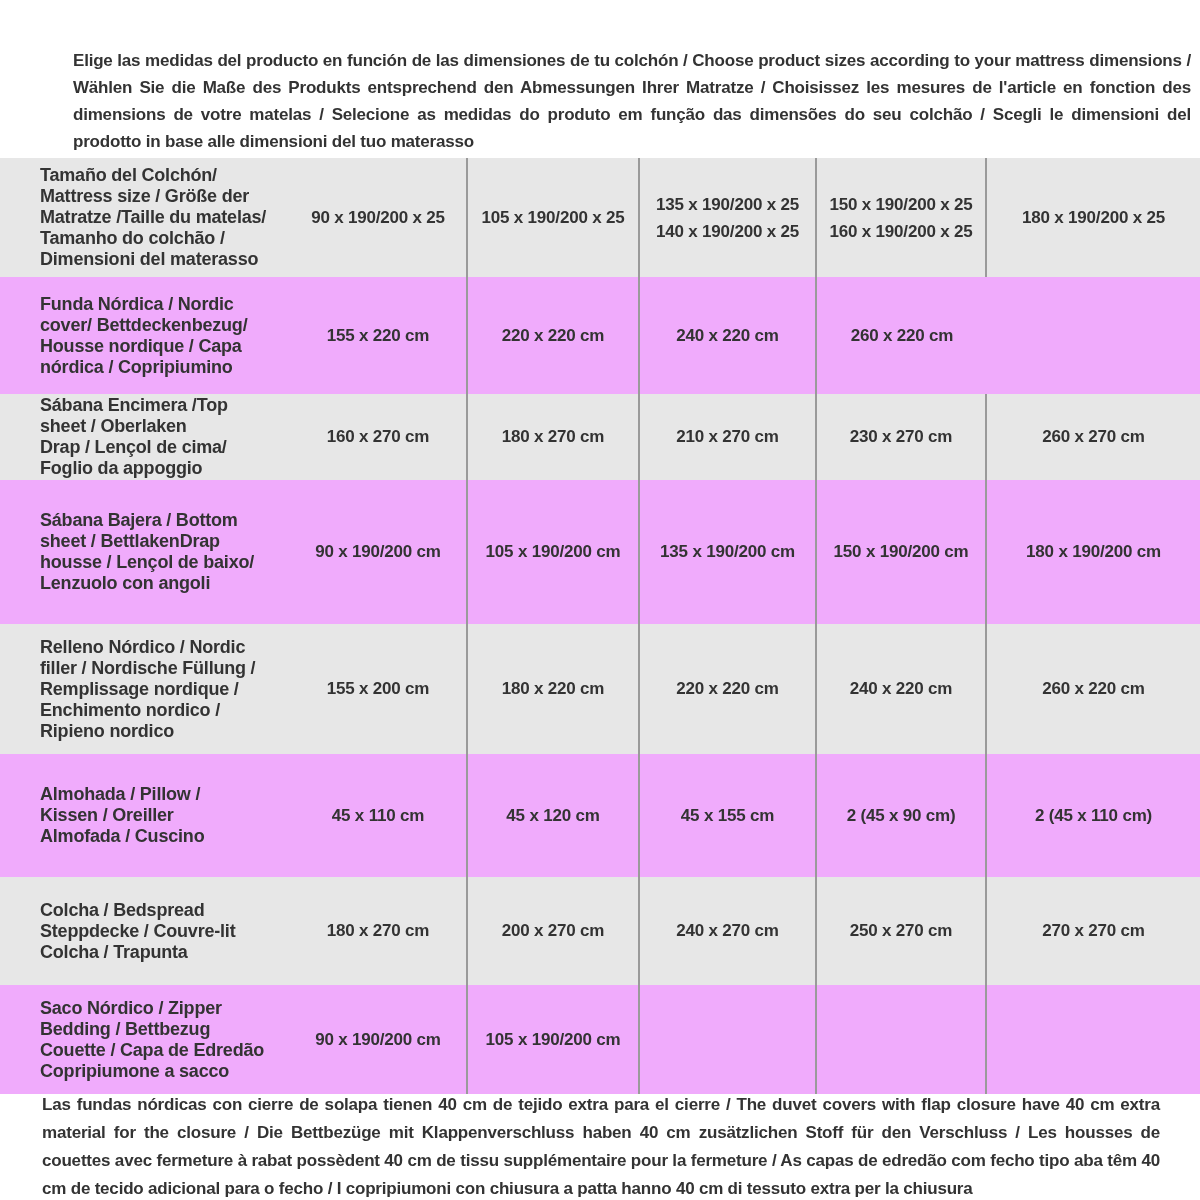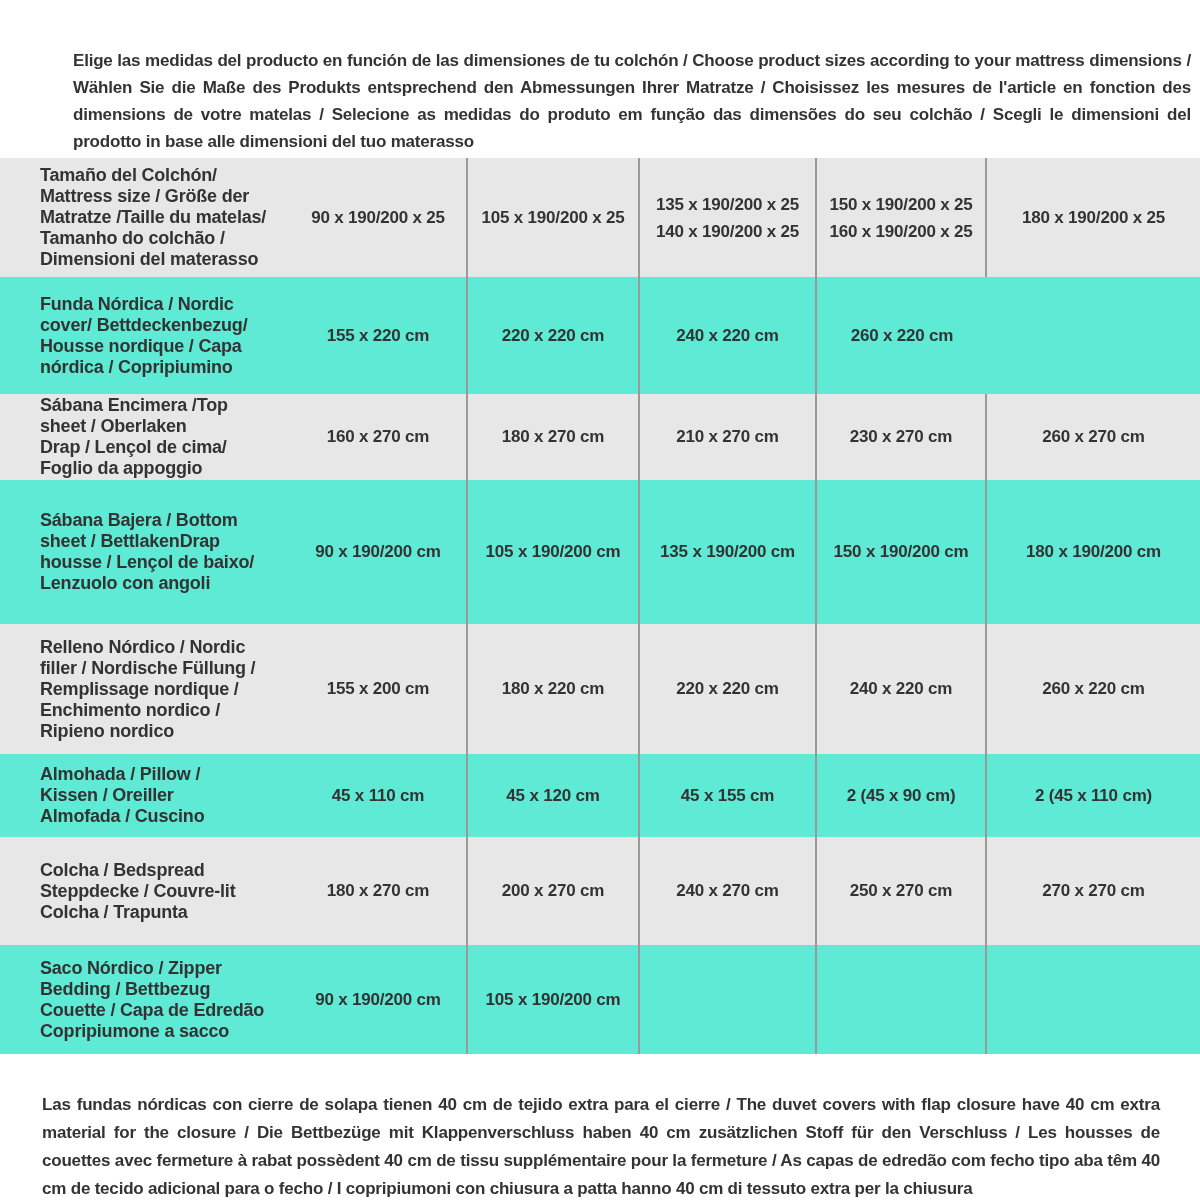--- a/index.html
+++ b/index.html
@@ -8,21 +8,21 @@
     font-family:"Liberation Sans",sans-serif;font-weight:700;color:#333333;
     letter-spacing:-0.2px;
   }
   .intro{
     position:absolute;top:30px;left:42px;width:1118px;
     font-size:17px;line-height:27px;text-align:justify;margin-left:31px;
   }
   .sizetable{position:absolute;top:158px;left:0;width:1200px;}
   .row{display:grid;grid-template-columns:290px 178px 172px 177px 170px 213px;}
   .row.gray{background:#e7e7e7;}
-  .row.white{background:#5eead4;}
+  .row.white{background:#f0abfc;}
   .cell{
     display:flex;align-items:center;justify-content:center;
     text-align:center;white-space:pre-line;
     font-size:17px;line-height:22px;box-sizing:border-box;
   }
   .cell.lbl{
     justify-content:flex-start;text-align:left;padding-left:40px;
     font-size:18px;line-height:21px;
   }
   .cell.bdr{border-right:2px solid #9a9a9a;}
@@ -96,21 +96,21 @@
 Remplissage nordique /
 Enchimento nordico /
 Ripieno nordico</div>
     <div class="cell bdr">155 x 200 cm</div>
     <div class="cell bdr">180 x 220 cm</div>
     <div class="cell bdr">220 x 220 cm</div>
     <div class="cell bdr">240 x 220 cm</div>
     <div class="cell">260 x 220 cm</div>
   </div>
 
-  <div class="row white" style="height:83px">
+  <div class="row white" style="height:123px">
     <div class="cell lbl">Almohada  / Pillow /
 Kissen / Oreiller
 Almofada / Cuscino</div>
     <div class="cell bdr">45 x 110 cm</div>
     <div class="cell bdr">45 x 120 cm</div>
     <div class="cell bdr">45 x 155 cm</div>
     <div class="cell bdr">2 (45 x 90 cm)</div>
     <div class="cell">2 (45 x 110 cm)</div>
   </div>
 

